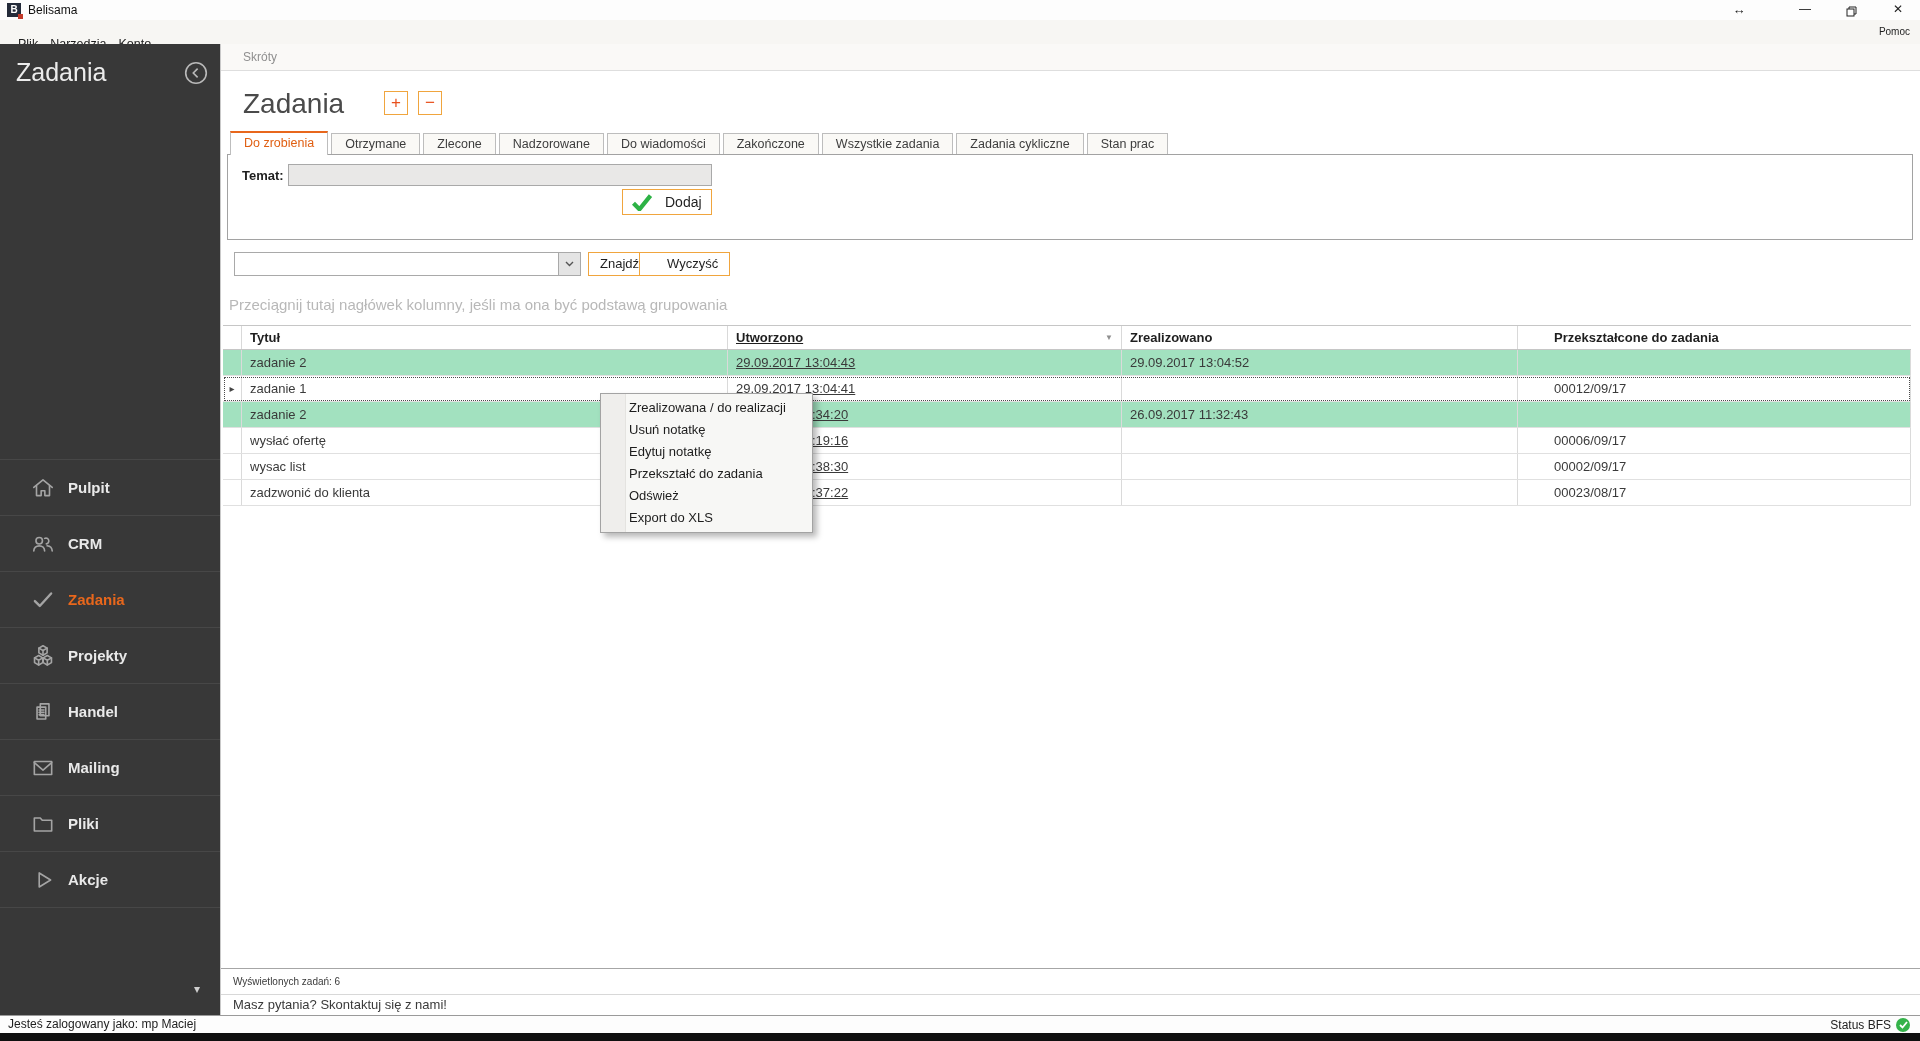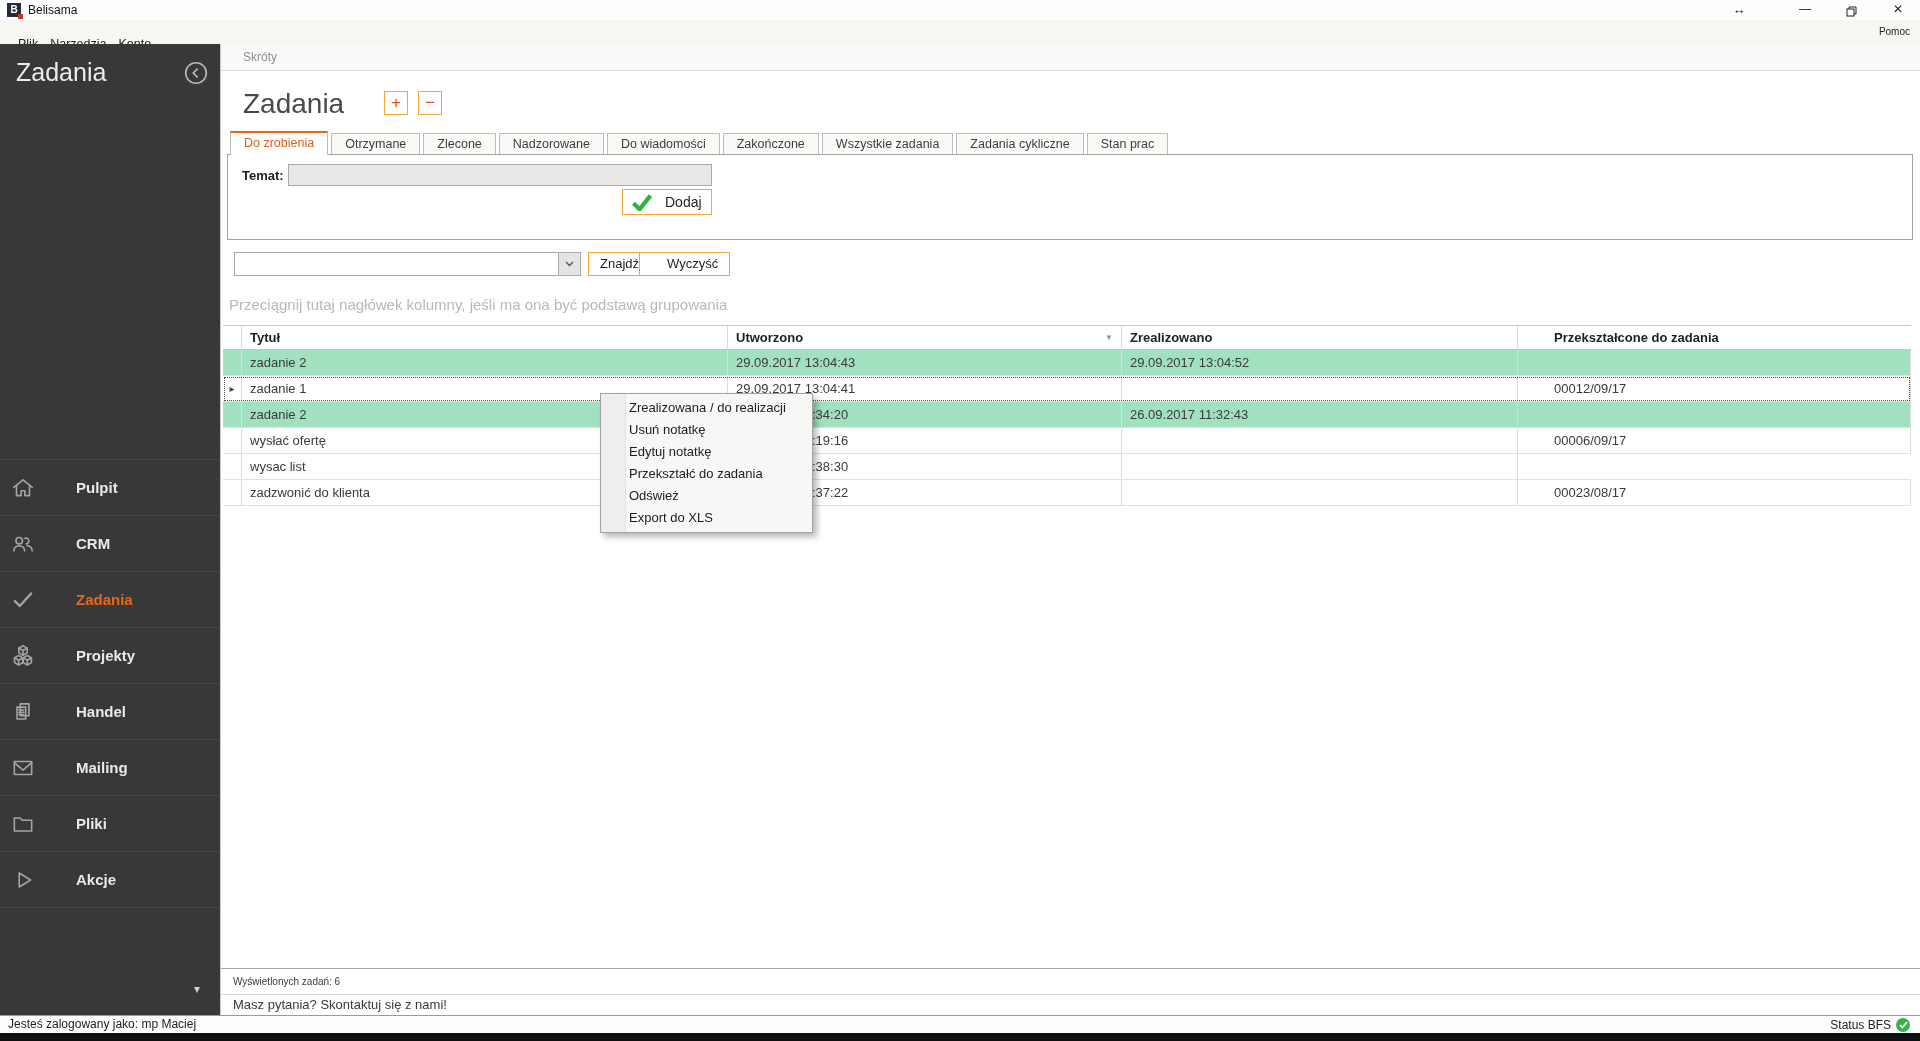--- a/index.html
+++ b/index.html
@@ -22,21 +22,21 @@
   
   .menubar { position:absolute; left:0; top:20px; width:1920px; height:24px; background:#f7f6f3; }
   #menu-left { position:absolute; left:18px; top:12px; height:24px; display:flex; gap:12px; }
   .mb-item { line-height:24px; font-size:12.5px; color:#1e1e1e; }
   .mb-help { position:absolute; right:10px; top:0; line-height:24px; font-size:10px; color:#1e1e1e; }
   
   .sidebar { position:absolute; left:0; top:44px; width:220px; height:971px; background:#383838; }
   .side-header { position:absolute; left:16px; top:14px; font-size:25px; font-weight:400; color:#ececec; }
   .collapse-btn { position:absolute; right:11px; top:16px; width:26px; height:26px; color:#b9b9b9; }
   .side-items { position:absolute; left:0; top:415px; width:100%; border-bottom:1px solid #474747; }
-  .side-item { height:56px; border-top:1px solid #474747; display:flex; align-items:center; padding-left:10px;gap:28px; }
+  .side-item { height:56px; border-top:1px solid #474747; display:flex; align-items:center; padding-left:30px; }
   .side-icon { width:26px; height:26px; color:#a4a4a4; flex:0 0 26px; }
   .side-icon svg { width:26px; height:26px; display:block; }
   .side-label { margin-left:12px; font-size:15px; font-weight:700; color:#e9e9e9; }
   .side-item.active .side-label { color:var(--accent); }
   .side-caret { position:absolute; right:20px; top:938px; color:#cfcfcf; font-size:12px; }
   
   .content { position:absolute; left:220px; top:44px; width:1700px; height:971px; background:#fff; border-left:1px solid #c9c9c9; }
   .shortcuts { position:absolute; left:0; top:0; width:100%; height:27px; background:#faf9f7;
     border-bottom:1px solid #dedede; font-size:12px; color:#8f8f8f; line-height:26px; padding-left:22px; }
   .page-title { position:absolute; left:22px; top:44px; font-size:28px; font-weight:400; color:#4a4a4a; }
@@ -71,21 +71,21 @@
   #btn-find { left:367px; }
   #btn-clear { left:418px;padding-left:27px; }
   .group-hint { position:absolute; left:8px; top:252px; font-size:15px; color:#b8b8b8; }
   
   .grid { position:absolute; left:2px; top:281px; width:1688px; }
   .grid-header { display:flex; height:25px; border-top:1px solid #c6c6c6; border-bottom:1px solid #c6c6c6; background:#fff; }
   .hcell { font-size:13px; font-weight:700; color:#1f1f1f; line-height:23px; padding-left:8px;
     border-right:1px solid #d9d9d9; position:relative; white-space:nowrap; }
   .gcol { width:19px; padding:0; flex:0 0 19px; }
   .col0 { width:486px; flex:0 0 486px; }
-  .col1 { width:394px; flex:0 0 394px; }
+  .col1 { width:394px; flex:0 0 394px;text-decoration:underline; }
   .col2 { width:396px; flex:0 0 396px; }
   .col3 { flex:1 1 auto; border-right:none;margin-left:28px; }
   .sort { position:absolute; right:8px; top:0; font-size:8px; color:#8f8f8f; line-height:23px; font-weight:400; }
   .grow { display:flex; height:26px; border-bottom:1px solid #e0e0e0; background:#fff; }
   .grow.hl { background:var(--hl); }
   .grow.focused { outline:1px dotted #4a4a4a; outline-offset:-2px; }
   .cell { font-size:13px; color:#3a3a3a; line-height:25px; padding-left:8px;
     border-right:1px solid #dadada; white-space:nowrap; overflow:hidden; }
   .cell.gcol { text-align:center; padding:0; font-size:10px; color:#444; line-height:25px; }
   .cell.partial { padding-left:84px; }
@@ -301,20 +301,21 @@
             <div class="cell col0">wysłać ofertę</div>
             <div class="cell col1 partial">:19:16</div>
             <div class="cell col2"></div>
             <div class="cell col3">00006/09/17</div>
           </div>
           <div class="grow">
             <div class="cell gcol"></div>
             <div class="cell col0">wysac list</div>
             <div class="cell col1 partial">:38:30</div>
             <div class="cell col2"></div>
+            <div class="cell col3">00002/09/17</div>
           </div>
           <div class="grow">
             <div class="cell gcol"></div>
             <div class="cell col0">zadzwonić do klienta</div>
             <div class="cell col1 partial">:37:22</div>
             <div class="cell col2"></div>
             <div class="cell col3">00023/08/17</div>
           </div>
         </div>
     </div>

